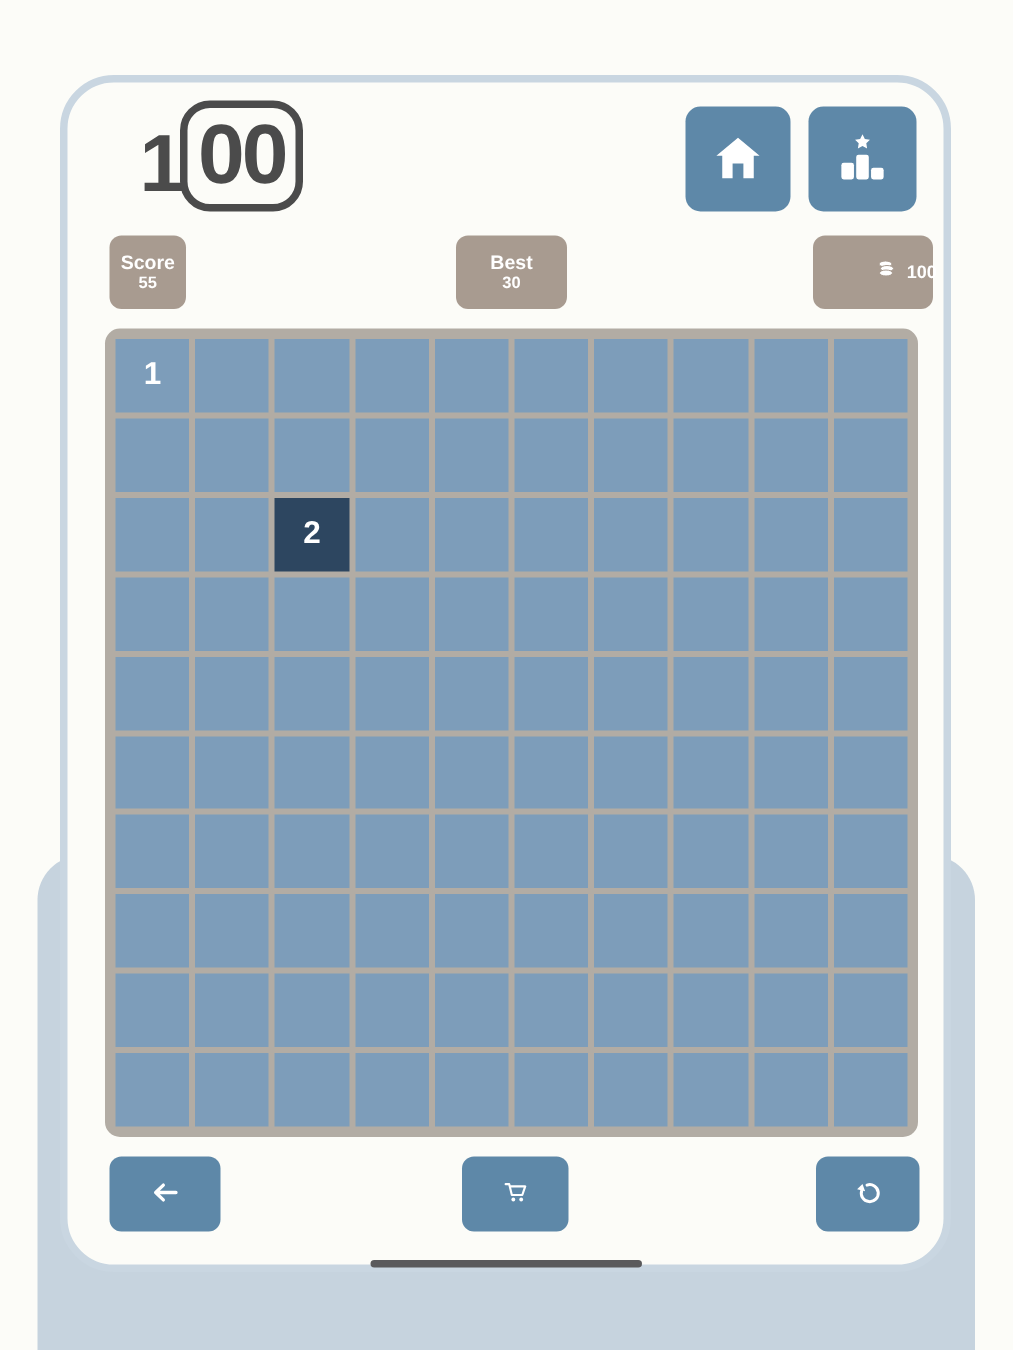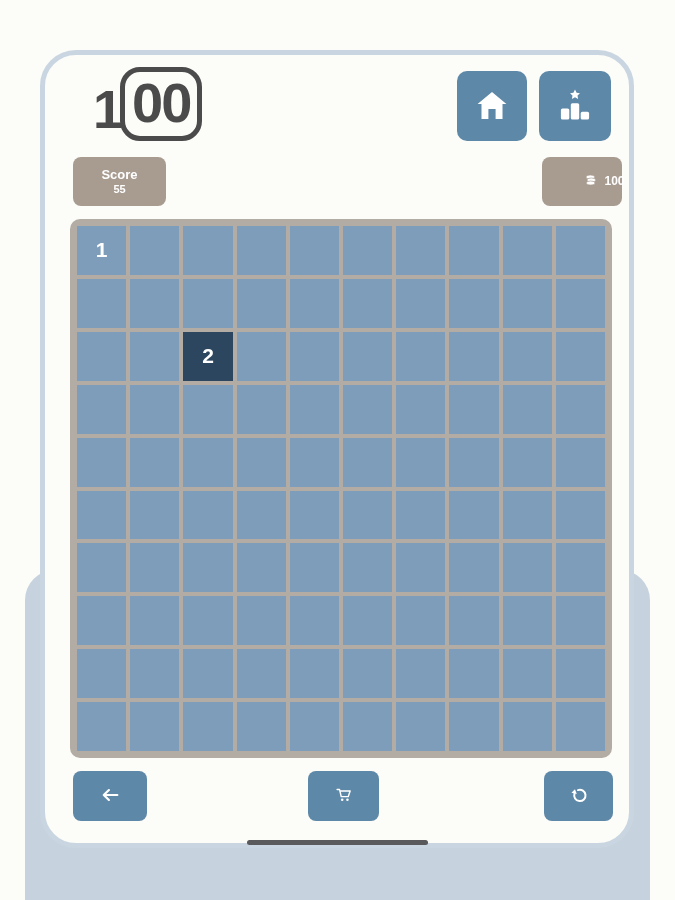--- a/index.html
+++ b/index.html
@@ -31,21 +31,21 @@
     border:none;border-radius:10px;display:flex;align-items:center;justify-content:center;cursor:pointer;}
   .hbtn svg{display:block;}
   .btn-home{left:412px;width:70px;}
   .btn-rank{left:494px;width:72px;}
 
   
   .badge{position:absolute;top:102px;height:49px;background:var(--badge-tan);border-radius:8px;
     display:flex;flex-direction:column;align-items:center;justify-content:center;color:#fff;}
   .badge .lbl{font-size:13px;font-weight:700;line-height:1.2;}
   .badge .val{font-size:11px;font-weight:700;line-height:1.2;}
-  .badge-score{left:28px;width:93px;}
+  .badge-score{left:28px;width:51px;}
   .badge-best{left:259px;width:74px;}
   .badge-coins{left:497px;width:80px;flex-direction:row;gap:5px;padding-left:44px;}
   .badge-coins .val{font-size:12px;}
 
   
   .board{position:absolute;left:25px;top:164px;width:542px;height:539px;
     background:var(--grid-line);border-radius:10px;padding:7px;
     display:grid;grid-template-columns:repeat(10,1fr);grid-template-rows:repeat(10,1fr);
     grid-gap:4px;gap:4px;}
   .cell{background:var(--cell-blue);display:flex;align-items:center;justify-content:center;
@@ -90,20 +90,24 @@
         <rect x="15.6" y="15.7" width="5.3" height="4.9" rx="1" fill="#ffffff"></rect>
       </svg>
     </span>
   </button>
 
   <div class="badge badge-score">
     <span class="lbl">Score</span>
     <span class="val">55</span>
   </div>
 
+  <div class="badge badge-best">
+    <span class="lbl">Best</span>
+    <span class="val">30</span>
+  </div>
 
   <div class="badge badge-coins">
     <span>
       <svg width="16" height="16" viewBox="0 0 24 24">
         <g fill="#ffffff" stroke="#a89b90" stroke-width="1">
           <ellipse cx="11" cy="7.5" rx="6.5" ry="3"></ellipse>
           <ellipse cx="12.5" cy="12" rx="6.5" ry="3"></ellipse>
           <ellipse cx="11.5" cy="16.5" rx="6.5" ry="3"></ellipse>
         </g>
       </svg>

